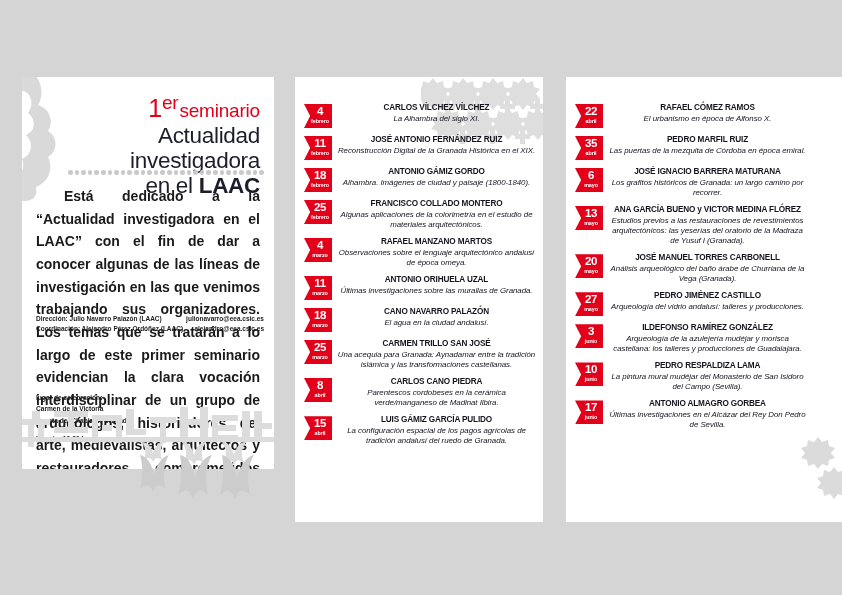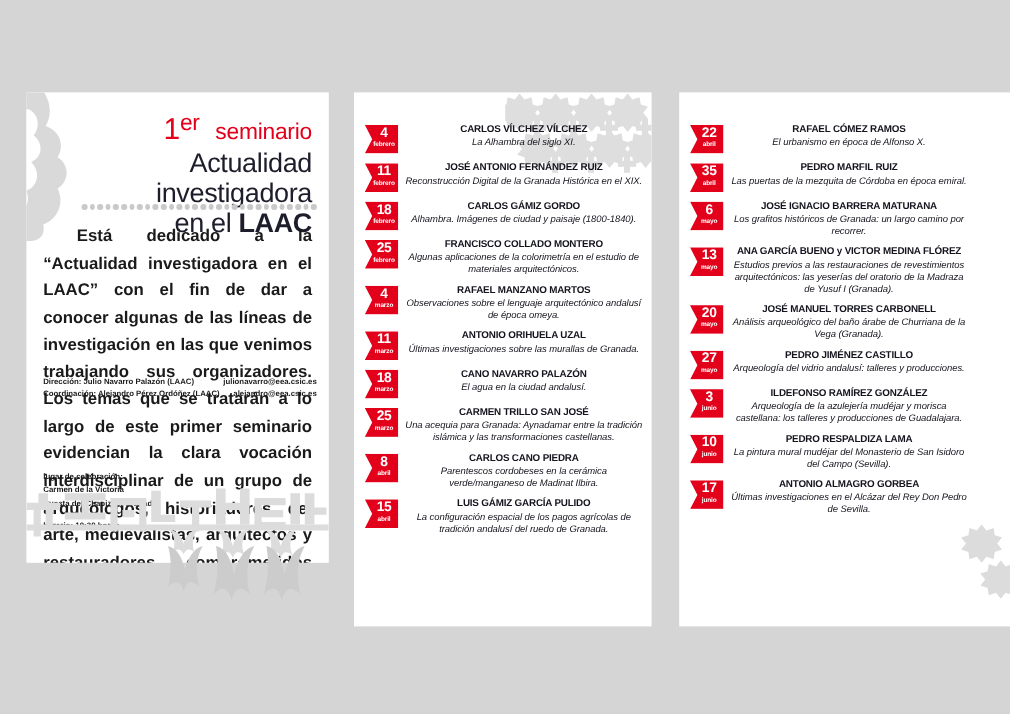--- a/index.html
+++ b/index.html
@@ -77,21 +77,21 @@
     font-weight: 400;
   }
   .seminar-sup {
     font-size: 19px;
     vertical-align: super;
     font-weight: 400;
   }
   .seminar-word {
     font-size: 19px;
     font-weight: 400;
-    margin-left: 13px;
+    margin-left: 1px;
   }
   .title-main {
     color: #1d1d2b;
     font-size: 22.5px;
     line-height: 1.13;
     font-weight: 400;
     letter-spacing: -0.3px;
     margin-top: 2px;
   }
   .title-main b { font-weight: 700; }
@@ -391,21 +391,21 @@
             <div class="speaker">JOSÉ ANTONIO FERNÁNDEZ RUIZ</div>
             <div class="talk">Reconstrucción Digital de la Granada Histórica en el XIX.</div>
           </div>
         </div>
         <div class="session">
           <div class="badge">
             <span class="badge-day">18</span>
             <span class="badge-month">febrero</span>
           </div>
           <div class="session-text">
-            <div class="speaker">CARLOS GÁMIZ GORDO</div>
+            <div class="speaker">ANTONIO GÁMIZ GORDO</div>
             <div class="talk">Alhambra. Imágenes de ciudad y paisaje (1800-1840).</div>
           </div>
         </div>
         <div class="session">
           <div class="badge">
             <span class="badge-day">25</span>
             <span class="badge-month">febrero</span>
           </div>
           <div class="session-text">
             <div class="speaker">FRANCISCO COLLADO MONTERO</div>

